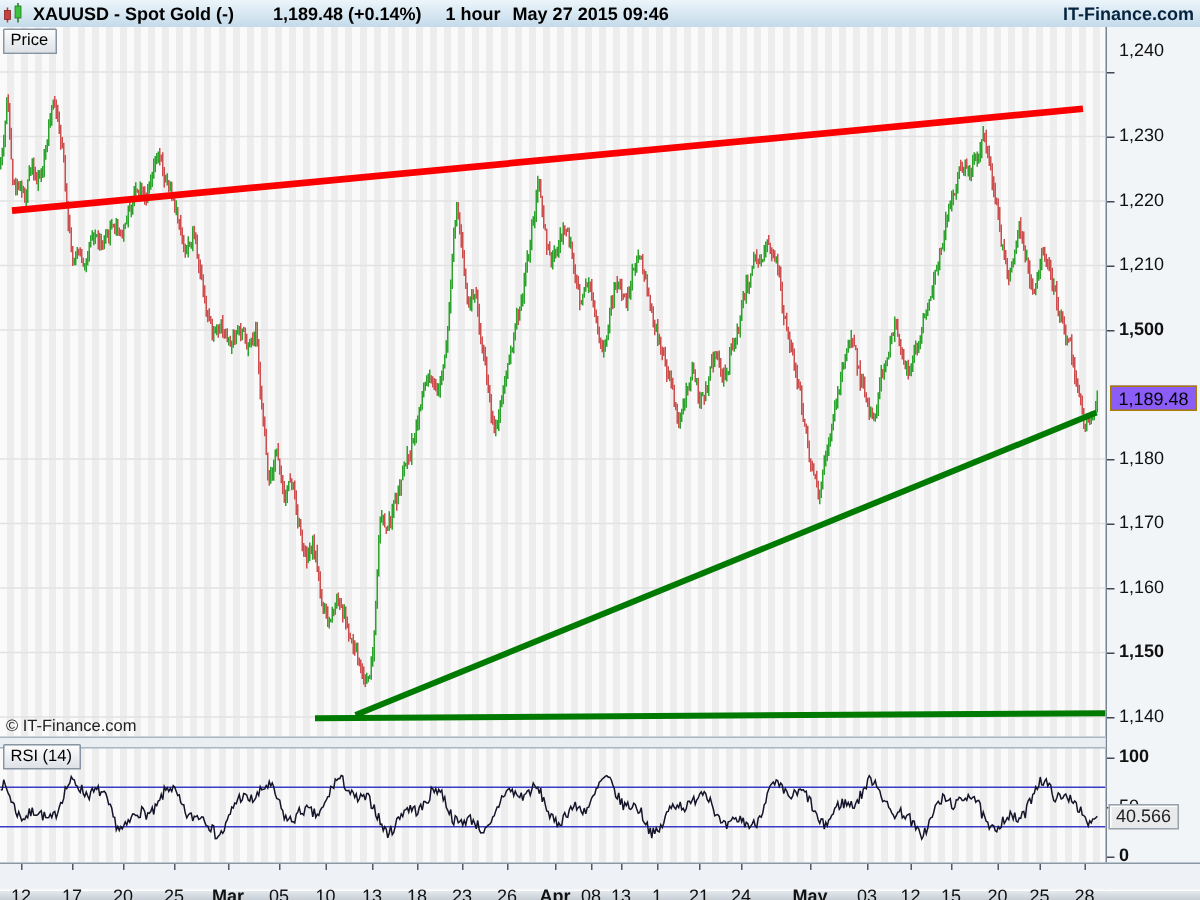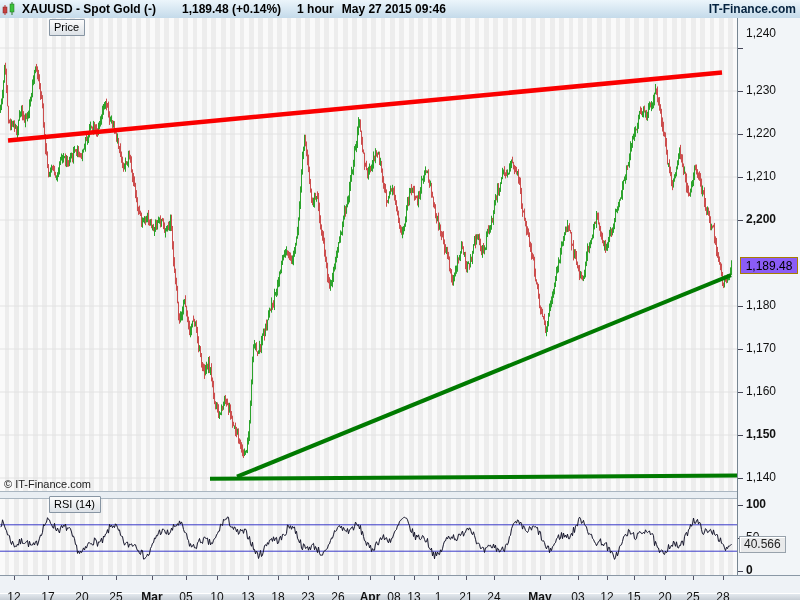--- a/index.html
+++ b/index.html
@@ -13,21 +13,21 @@
     display:flex;align-items:center;font-size:12px;font-weight:bold;color:#000;}
   .titlebar .ic{margin:0 5px 0 2px;display:flex;align-items:center;}
   .tb-title{margin-right:26px;}
   .tb-quote{margin-right:16px;}
   .tb-tf{margin-right:8px;}
   .tb-brand{margin-left:auto;margin-right:4px;color:#05233f;}
 
   
   .tab{position:absolute;left:2px;z-index:6;font-size:11px;color:#000;
     background:linear-gradient(#fcfcfc,#dde2e7);
-    border:1px solid #8795a3;padding:1px 5px 2px 4px;border-radius:1px 1px 0 0;margin-left:47px;}
+    border:1px solid #8795a3;padding:1px 5px 2px 4px;border-radius:1px 1px 0 0;}
   #price-tab{top:19px;}
   #rsi-tab{top:496px;}
 
   
   #plot{position:absolute;left:0;top:18px;width:737px;height:557px;
     background:repeating-linear-gradient(90deg,#fafafa 0px,#fafafa 4.7px,#ededed 4.7px,#ededed 9.4px);}
   #chart-svg{position:absolute;left:0;top:18px;z-index:2;}
 
   
   #yaxis{position:absolute;left:737px;top:18px;width:63px;height:575px;
@@ -848,21 +848,21 @@
     <div id="rsi-value" style="top: 518.226px;">40.566</div>
   <div class="ytick" style="top: 29.5px; background: rgb(68, 68, 85);"></div>
       <div class="ylab" style="top: 8px;">1,240</div>
       <div class="ytick" style="top: 72.5px; background: rgb(68, 68, 85);"></div>
       <div class="ylab" style="top: 65px;">1,230</div>
       <div class="ytick" style="top: 115.5px; background: rgb(68, 68, 85);"></div>
       <div class="ylab" style="top: 108px;">1,220</div>
       <div class="ytick" style="top: 158.5px; background: rgb(68, 68, 85);"></div>
       <div class="ylab" style="top: 151px;">1,210</div>
       <div class="ytick" style="top: 201.5px; background: rgb(68, 68, 85);"></div>
-      <div class="ylab b" style="top: 194px;">2,200</div>
+      <div class="ylab b" style="top: 194px;">1,500</div>
       <div class="ytick" style="top: 287.5px; background: rgb(68, 68, 85);"></div>
       <div class="ylab" style="top: 280px;">1,180</div>
       <div class="ytick" style="top: 330.5px; background: rgb(68, 68, 85);"></div>
       <div class="ylab" style="top: 323px;">1,170</div>
       <div class="ytick" style="top: 373.5px; background: rgb(68, 68, 85);"></div>
       <div class="ylab" style="top: 366px;">1,160</div>
       <div class="ytick" style="top: 416.5px; background: rgb(68, 68, 85);"></div>
       <div class="ylab b" style="top: 409px;">1,150</div>
       <div class="ytick" style="top: 459.5px; background: rgb(68, 68, 85);"></div>
       <div class="ylab" style="top: 452px;">1,140</div>

